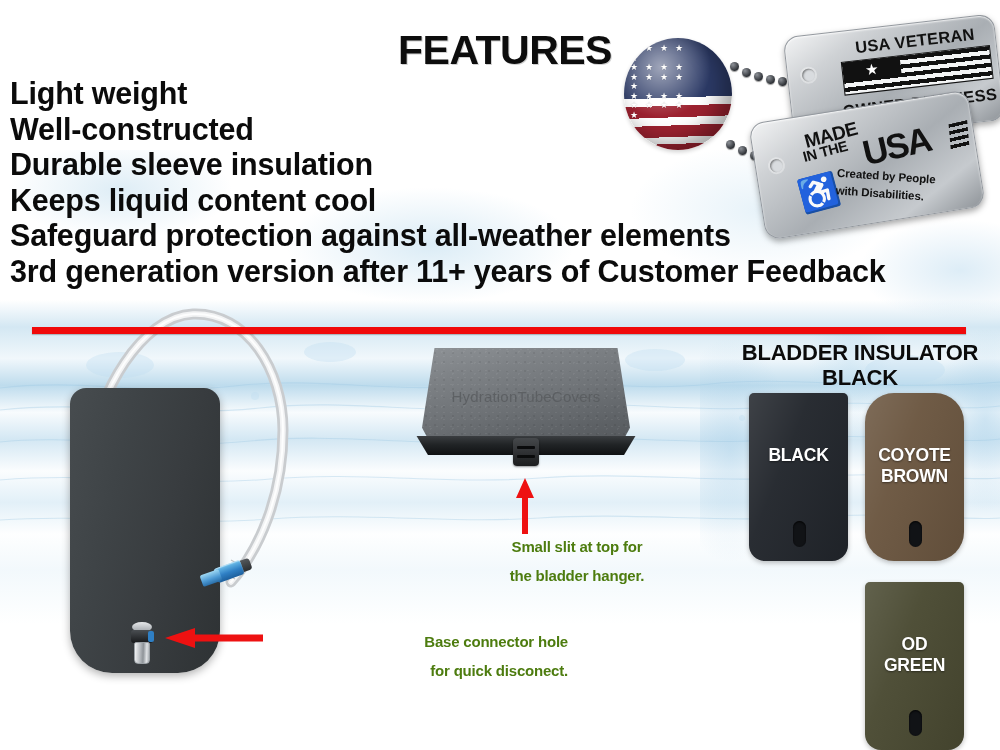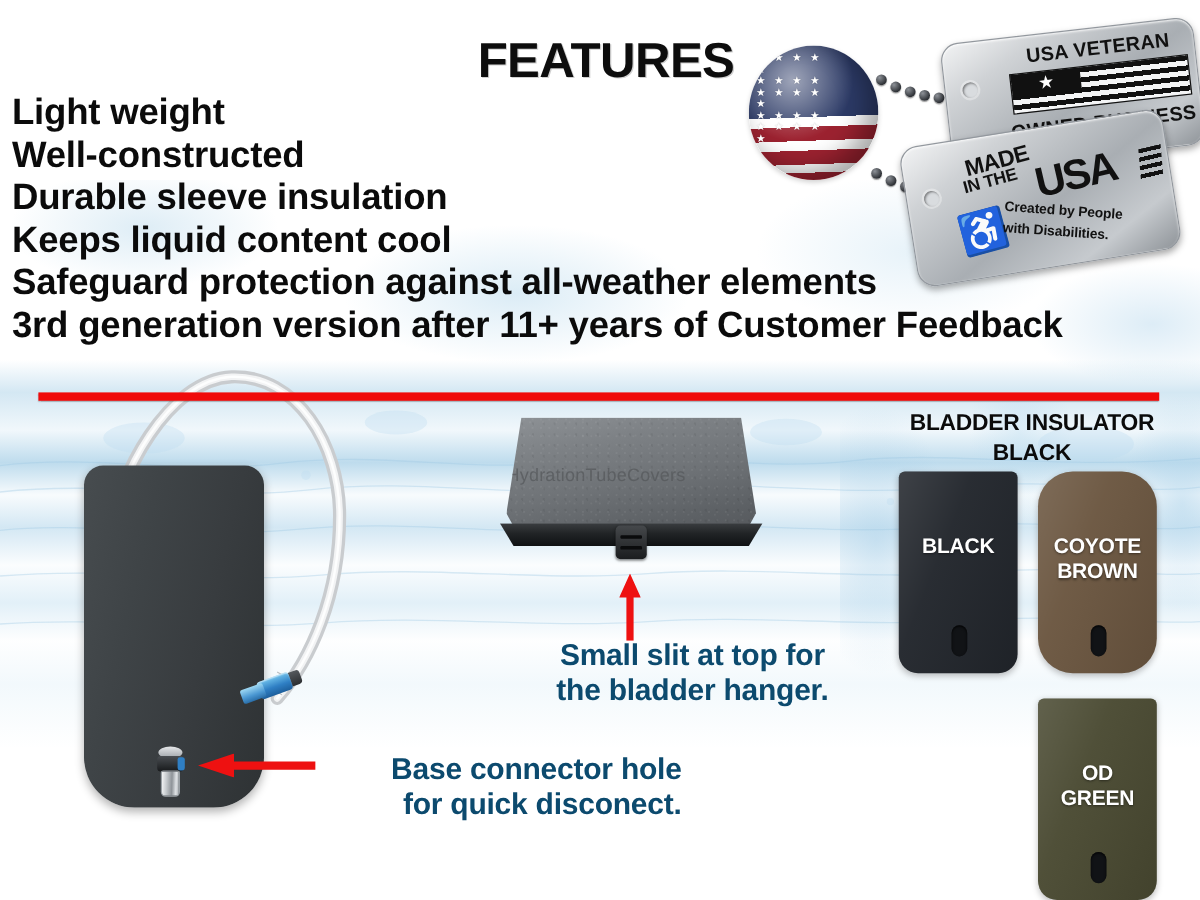--- a/index.html
+++ b/index.html
@@ -229,21 +229,21 @@
   .sleeve-texture {
     position:absolute; left:0; top:0; width:100%; height:100%;
     background-image:
       radial-gradient(circle at 12% 22%, rgba(255,255,255,.10) 0 1px, transparent 1px),
       radial-gradient(circle at 46% 58%, rgba(0,0,0,.10) 0 1px, transparent 1px),
       radial-gradient(circle at 78% 34%, rgba(255,255,255,.09) 0 1px, transparent 1px);
     background-size:7px 7px, 9px 9px, 11px 11px;
     opacity:.65;
   }
   .sleeve-watermark {
-    position:absolute; left:0; top:40px; width:208px; 
+    position:absolute; left:0; top:40px; width:208px; text-align:center;
     font-size:15px; color:#55585b; opacity:.72; letter-spacing:.2px;
   }
   .sleeve-binding {
     position:absolute; left:0; top:88px; width:228px; height:19px;
     background:linear-gradient(180deg,#3a3d40 0%,#212426 45%,#0f1113 100%);
     border-radius:0 0 12px 12px;
     clip-path:polygon(2% 0%, 98% 0%, 93% 100%, 7% 100%);
   }
   .sleeve-buckle {
     position:absolute; left:101px; top:90px; width:26px; height:28px;
@@ -261,30 +261,30 @@
   
   .arrow-up {
     position:absolute; left:516px; top:478px; width:18px; height:56px; z-index:7;
   }
   .arrow-left {
     position:absolute; left:165px; top:628px; width:98px; height:20px; z-index:7;
   }
 
   
   .callout {
-    position:absolute; font-size:25px; font-weight:bold; color:#0c4a6e;
+    position:absolute; font-size:15px; font-weight:bold; color:#4d7c0f;
     line-height:29px; letter-spacing:-.2px;
   }
   .callout-slit { left:452px; top:532px; width:250px; text-align:center; }
   .callout-base { left:268px; top:627px; width:300px; text-align:right; }
 
   
   .colors-title {
     position:absolute; left:720px; top:341px; width:280px;
-    text-align:center; font-size:19px; font-weight:bold;
+    text-align:center; font-size:22px; font-weight:bold;
     color:#0b0b0b; line-height:24.5px; letter-spacing:-.2px;
   }
   .swatch-grid {
     position:absolute; left:749px; top:393px; width:215px; height:357px;
   }
   .swatch {
     position:absolute; width:99px; height:168px;
     border-radius:5px 5px 16px 16px;
     box-shadow:0 2px 5px rgba(0,0,0,.25);
     overflow:hidden;

